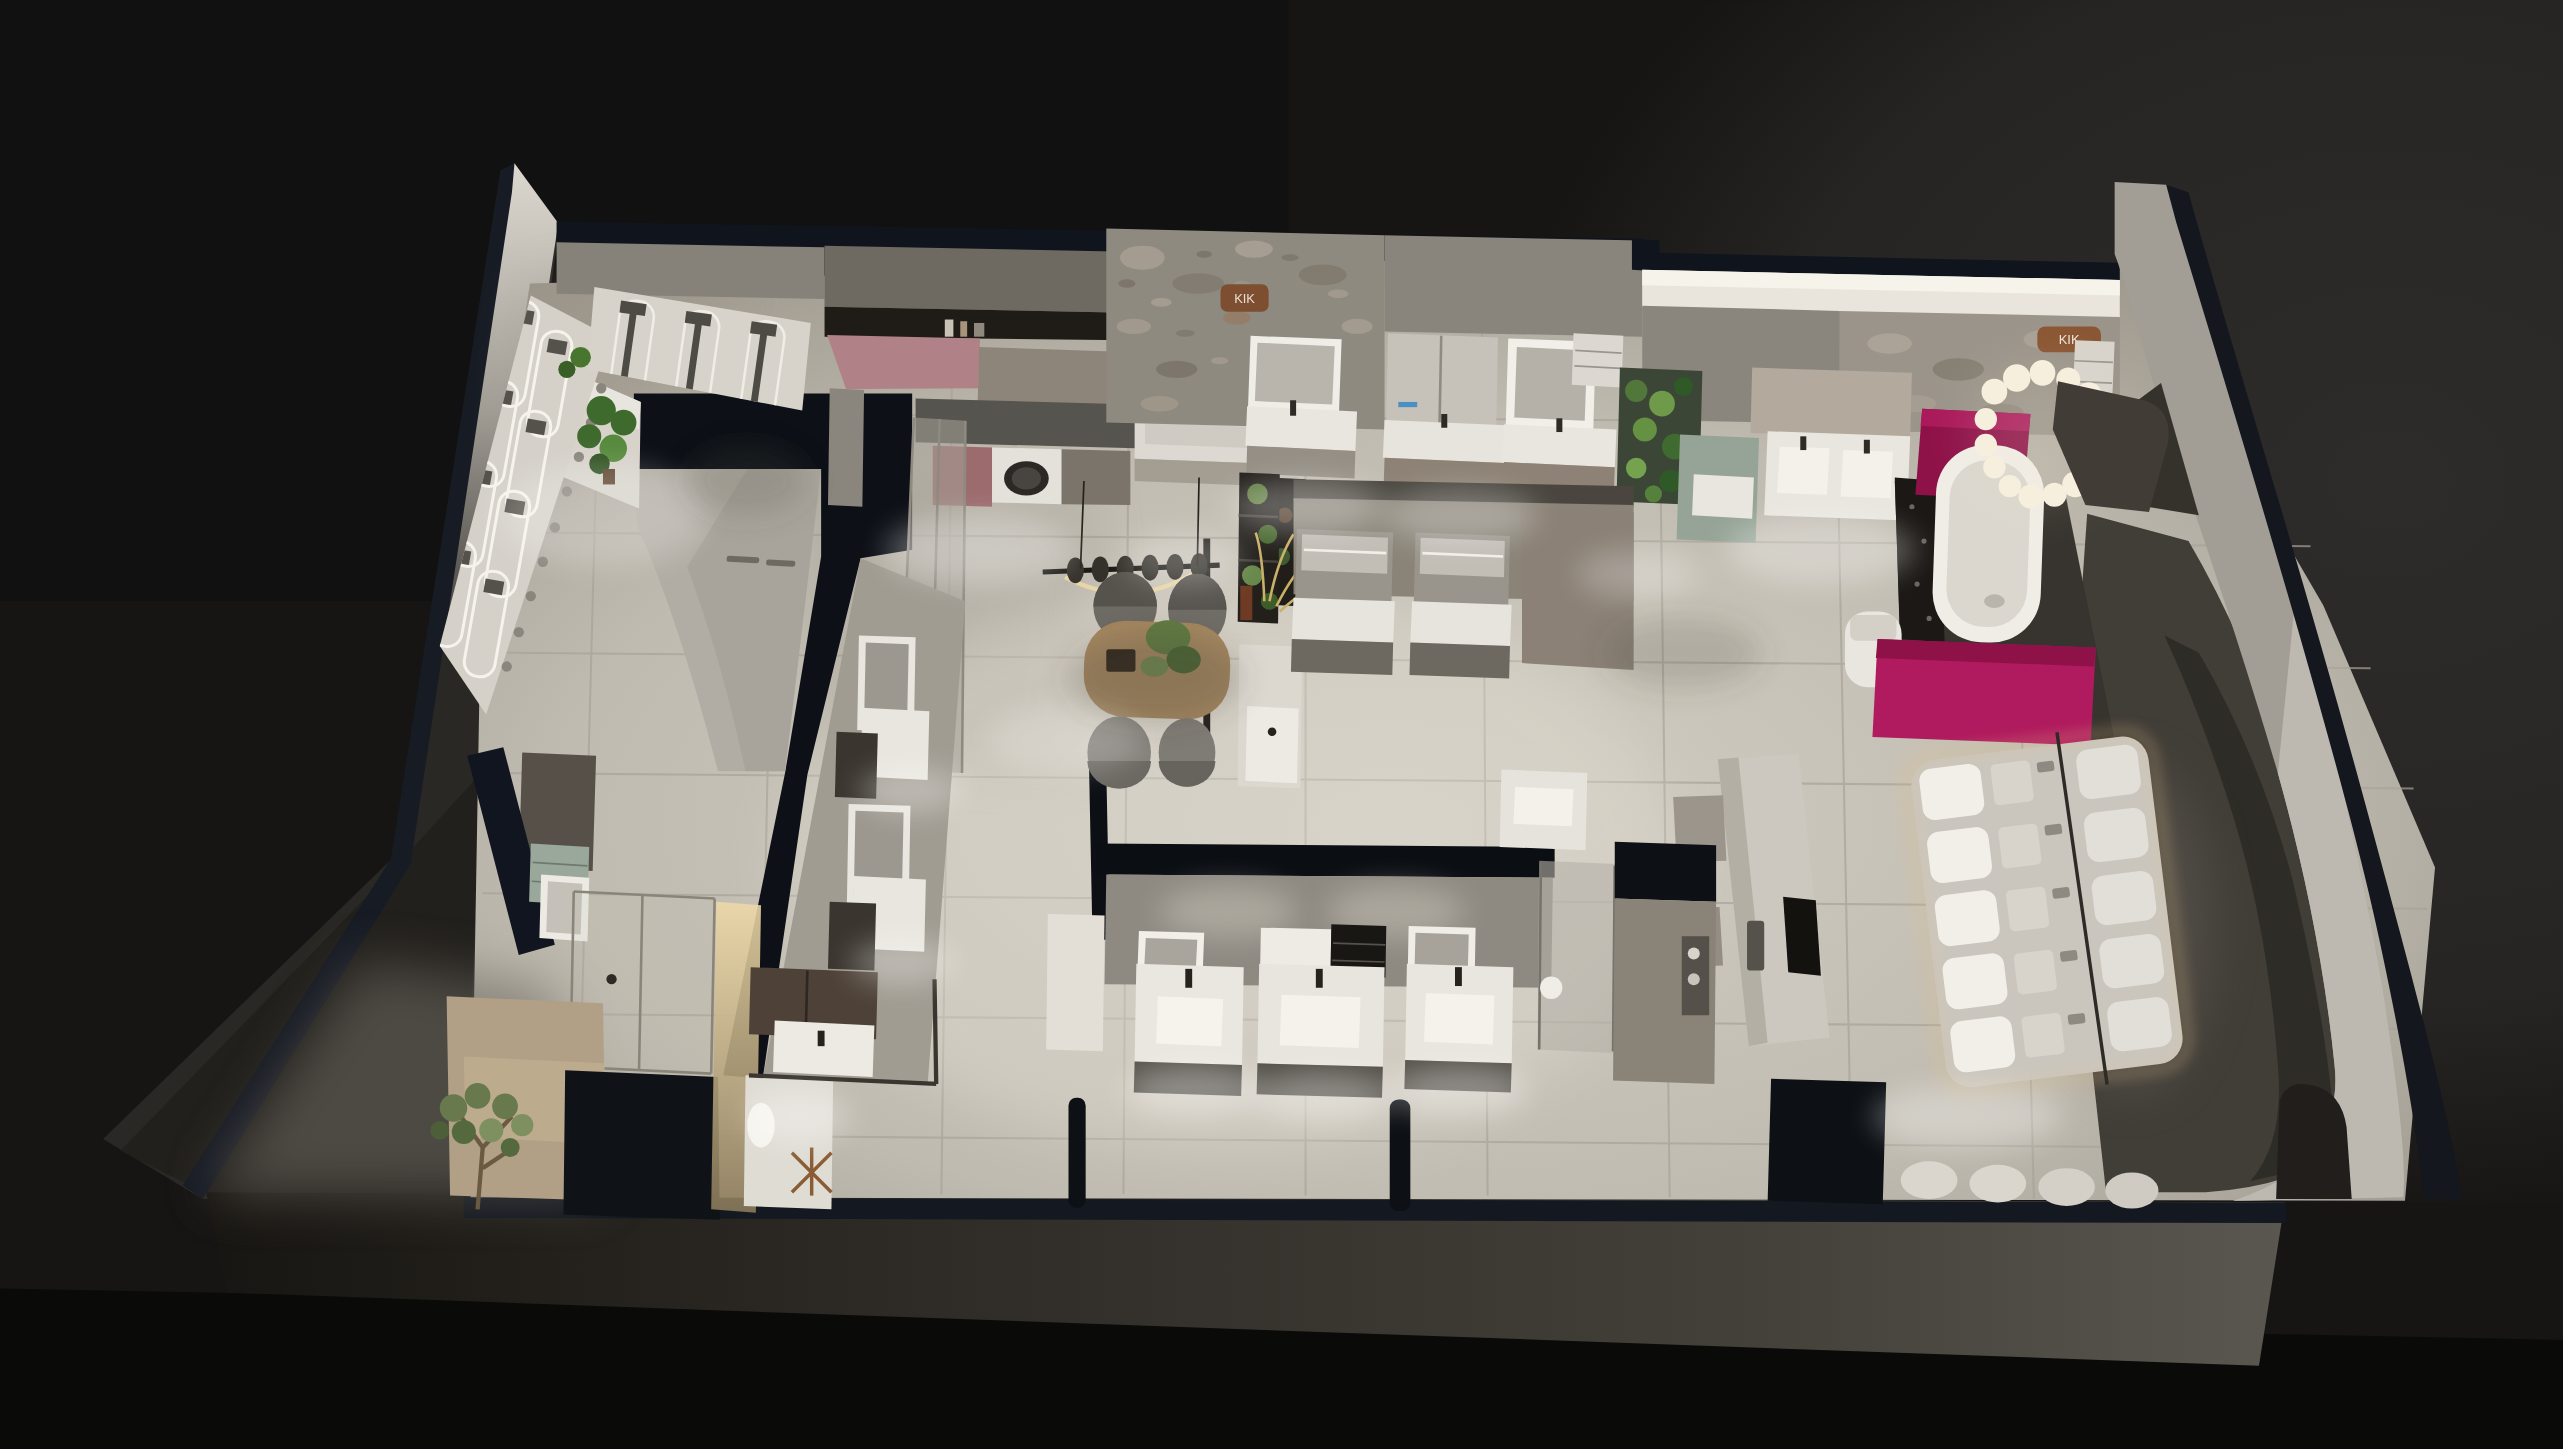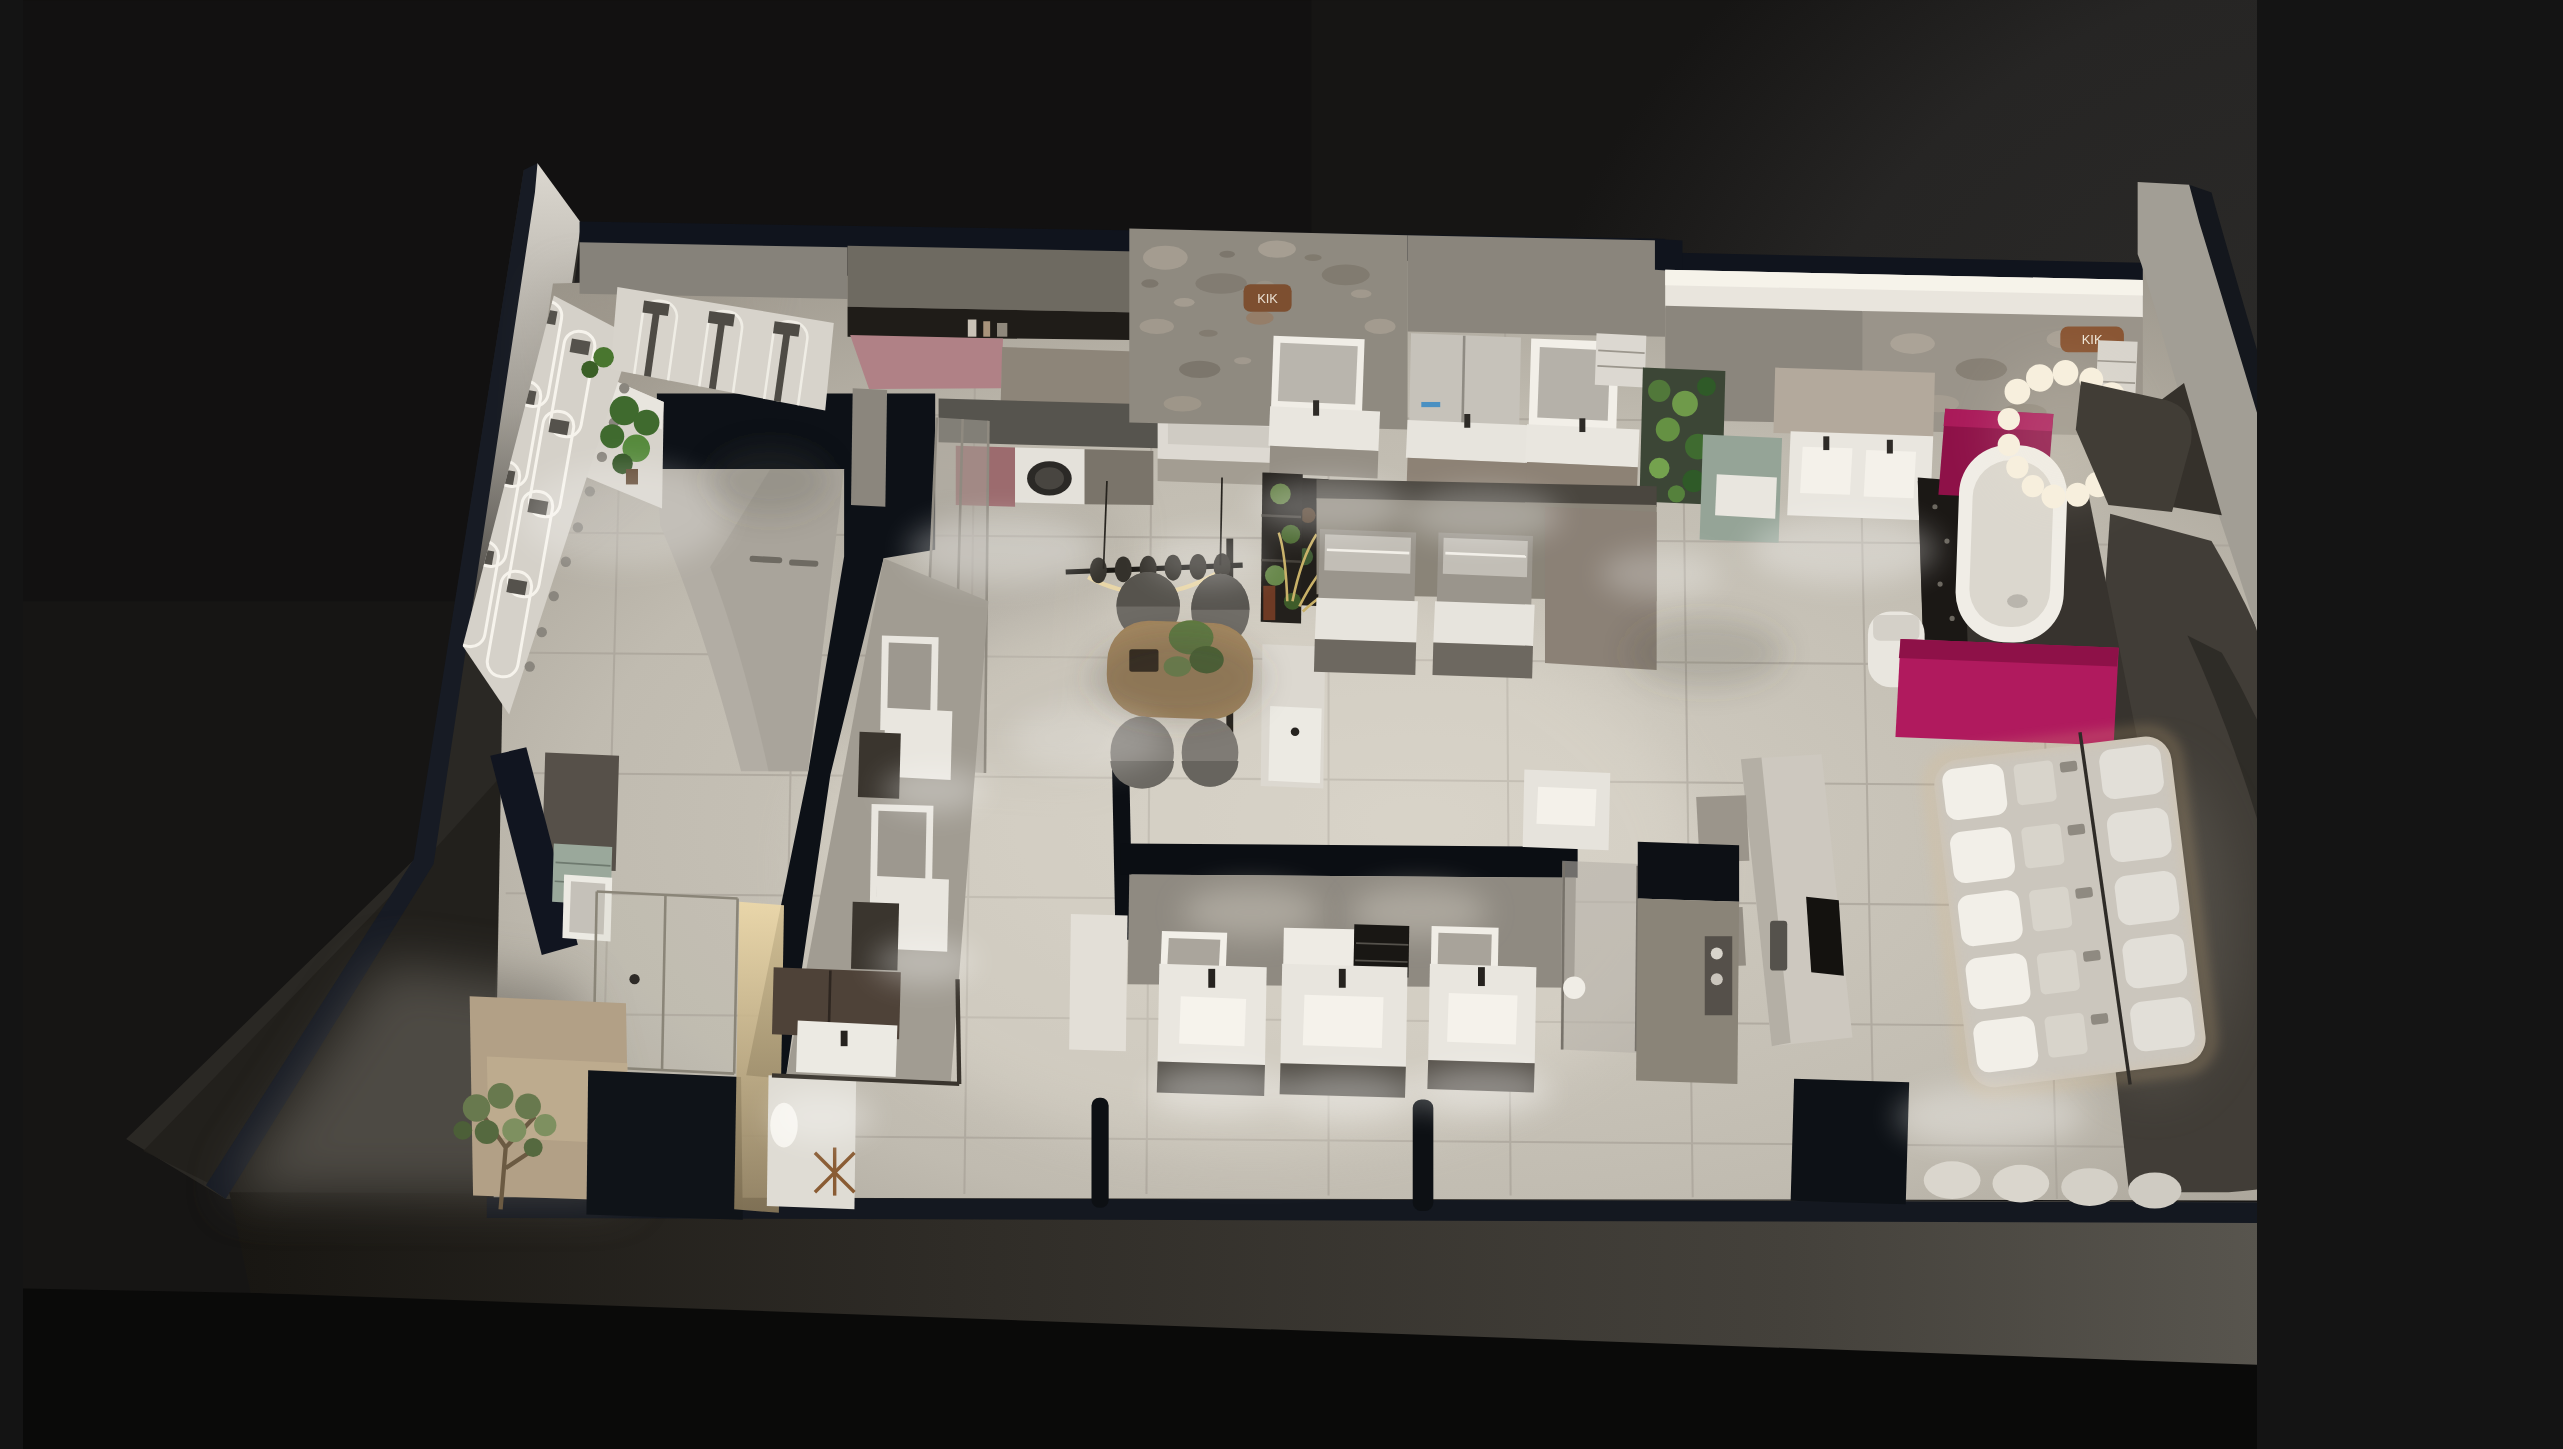--- a/index.html
+++ b/index.html
@@ -1,16 +1,16 @@
 <!DOCTYPE html>
 <html style="font-size:13.7px"><head>
 <meta charset="utf-8">
 <style>
 html,body{margin:0;padding:0;background:#141414;}
-#stage{width:2234px;height:1449px;position:relative;overflow:hidden;font-family:"Liberation Sans",sans-serif;margin-left:23px;}
+#stage{width:2563px;height:1449px;position:relative;overflow:hidden;font-family:"Liberation Sans",sans-serif;}
 </style>
 </head>
 <body>
 <div id="stage">
 <svg width="2563" height="1449" viewBox="0 0 2984 1687" xmlns="http://www.w3.org/2000/svg">
 <defs>
 <radialGradient id="bgGlow" cx="0.88" cy="0.40" r="0.62">
  <stop offset="0" stop-color="#2d2c2a"></stop>
           <stop offset="0.7" stop-color="#262524"></stop>
           <stop offset="1" stop-color="#262524" stop-opacity="0"></stop>

